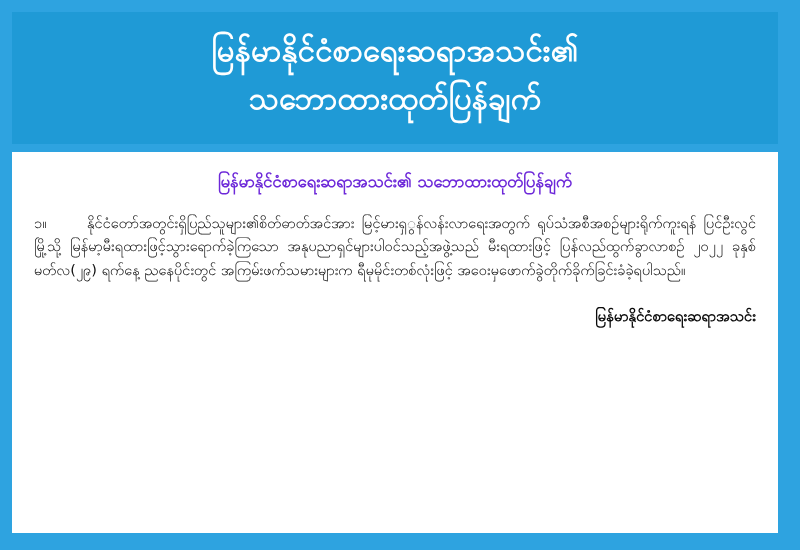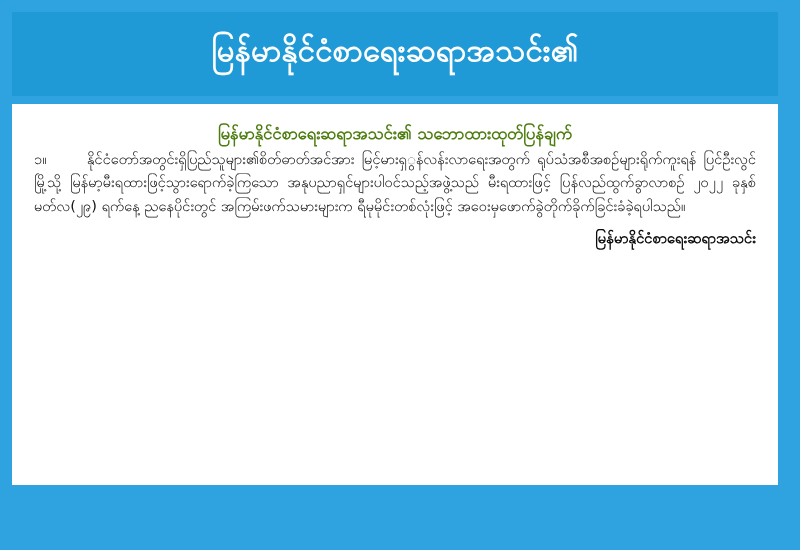--- a/index.html
+++ b/index.html
@@ -38,53 +38,55 @@
     margin-top: 8px;
     height: 381px;
     box-sizing: border-box;
     padding: 18px 22px 10px 22px;
     color: #111111;
   }
   .card-title {
     text-align: center;
     font-size: 16.5px;
     font-weight: bold;
-    color: #4d7c0f;
+    color: #6d28d9;
     line-height: 1.5;
+    margin-bottom: 16px;
   }
   .para {
     font-size: 14.6px;
     line-height: 1.62;
     text-align: justify;
     text-justify: inter-word;
     margin-bottom: 9px;
     color: #111111;
   }
   .para .indent {
     display: inline-block;
     width: 26px;
   }
   .marker {
     font-weight: normal;
   }
   .signature {
     text-align: right;
     font-size: 14.8px;
     font-weight: bold;
-    margin-top: 10px;
+    margin-top: 24px;
     color: #0b0b0b;
   }
 </style>
 </head>
 <body>
 
 <div class="page">
 
   <div class="banner">
     <div class="banner-line">မြန်မာနိုင်ငံစာရေးဆရာအသင်း၏</div>
+    <div class="banner-line">သဘောထားထုတ်ပြန်ချက်</div>
   </div>
 
   <div class="card">
 
     <div class="card-title">မြန်မာနိုင်ငံစာရေးဆရာအသင်း၏ သဘောထားထုတ်ပြန်ချက်</div>
 
     <div class="para">
       <span class="marker">၁။</span>
       <span class="indent"></span>
       <span>နိုင်ငံတော်အတွင်းရှိပြည်သူများ၏စိတ်ဓာတ်အင်အား မြင့်မားရှွန်လန်းလာရေးအတွက် ရုပ်သံအစီအစဉ်များရိုက်ကူးရန် ပြင်ဦးလွင်မြို့သို့ မြန်မာ့မီးရထားဖြင့်သွားရောက်ခဲ့ကြသော အနုပညာရှင်များပါဝင်သည့်အဖွဲ့သည် မီးရထားဖြင့် ပြန်လည်ထွက်ခွာလာစဉ် ၂၀၂၂ ခုနှစ် မတ်လ(၂၉) ရက်နေ့ ညနေပိုင်းတွင် အကြမ်းဖက်သမားများက ရီမုမိုင်းတစ်လုံးဖြင့် အဝေးမှဖောက်ခွဲတိုက်ခိုက်ခြင်းခံခဲ့ရပါသည်။</span>

